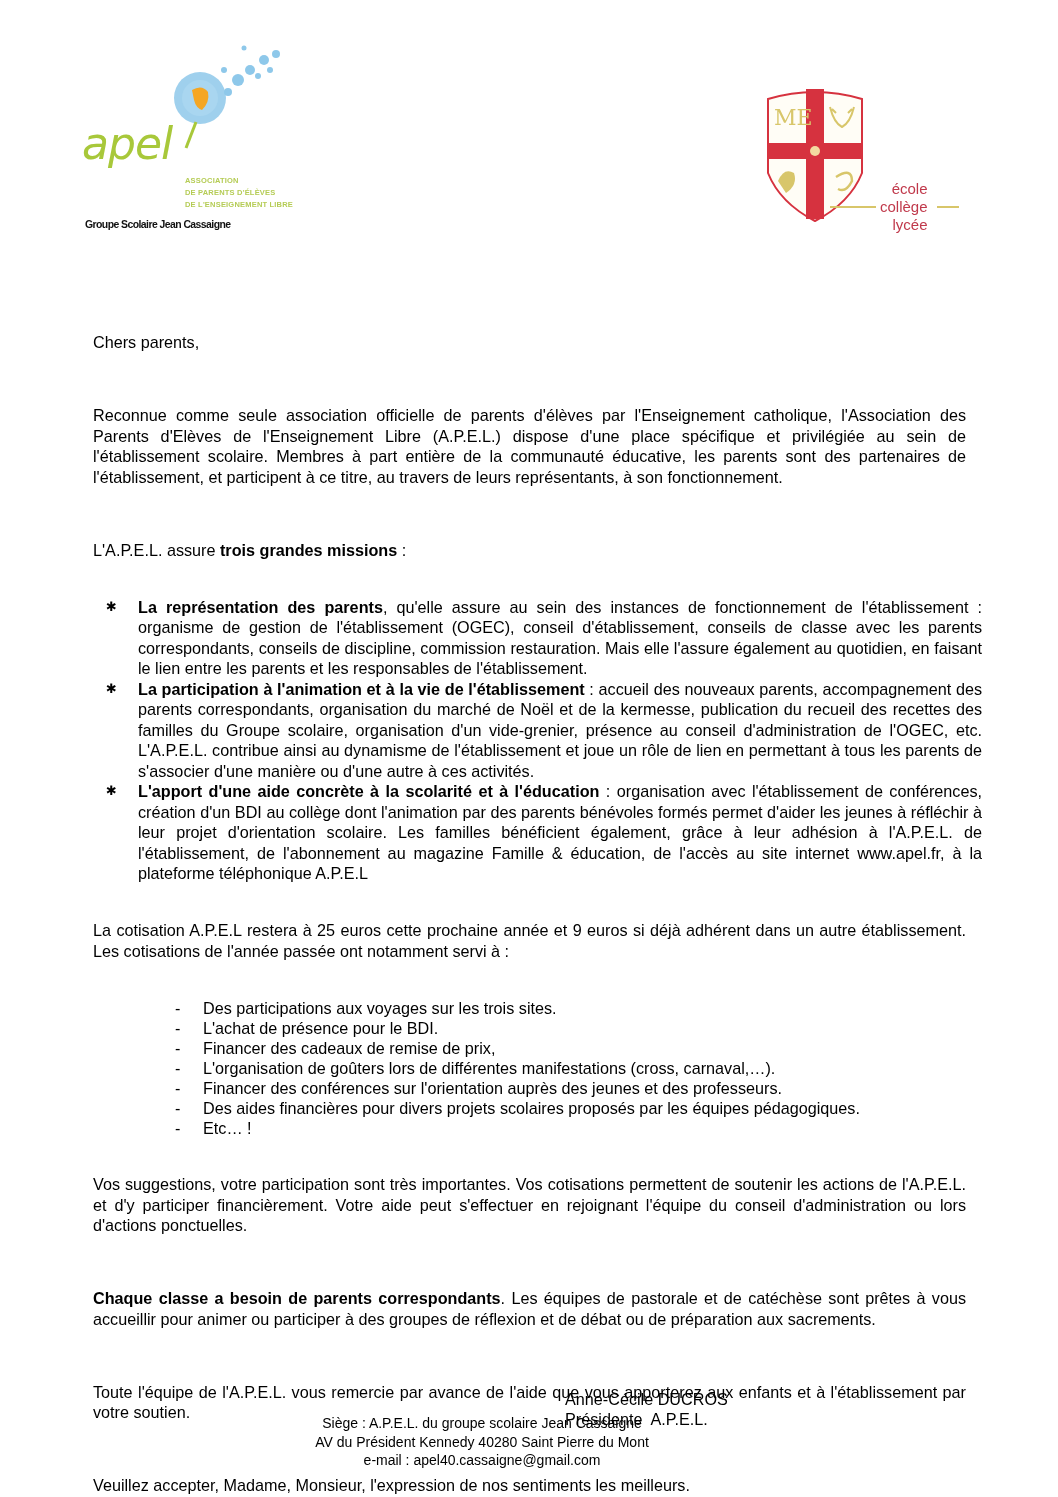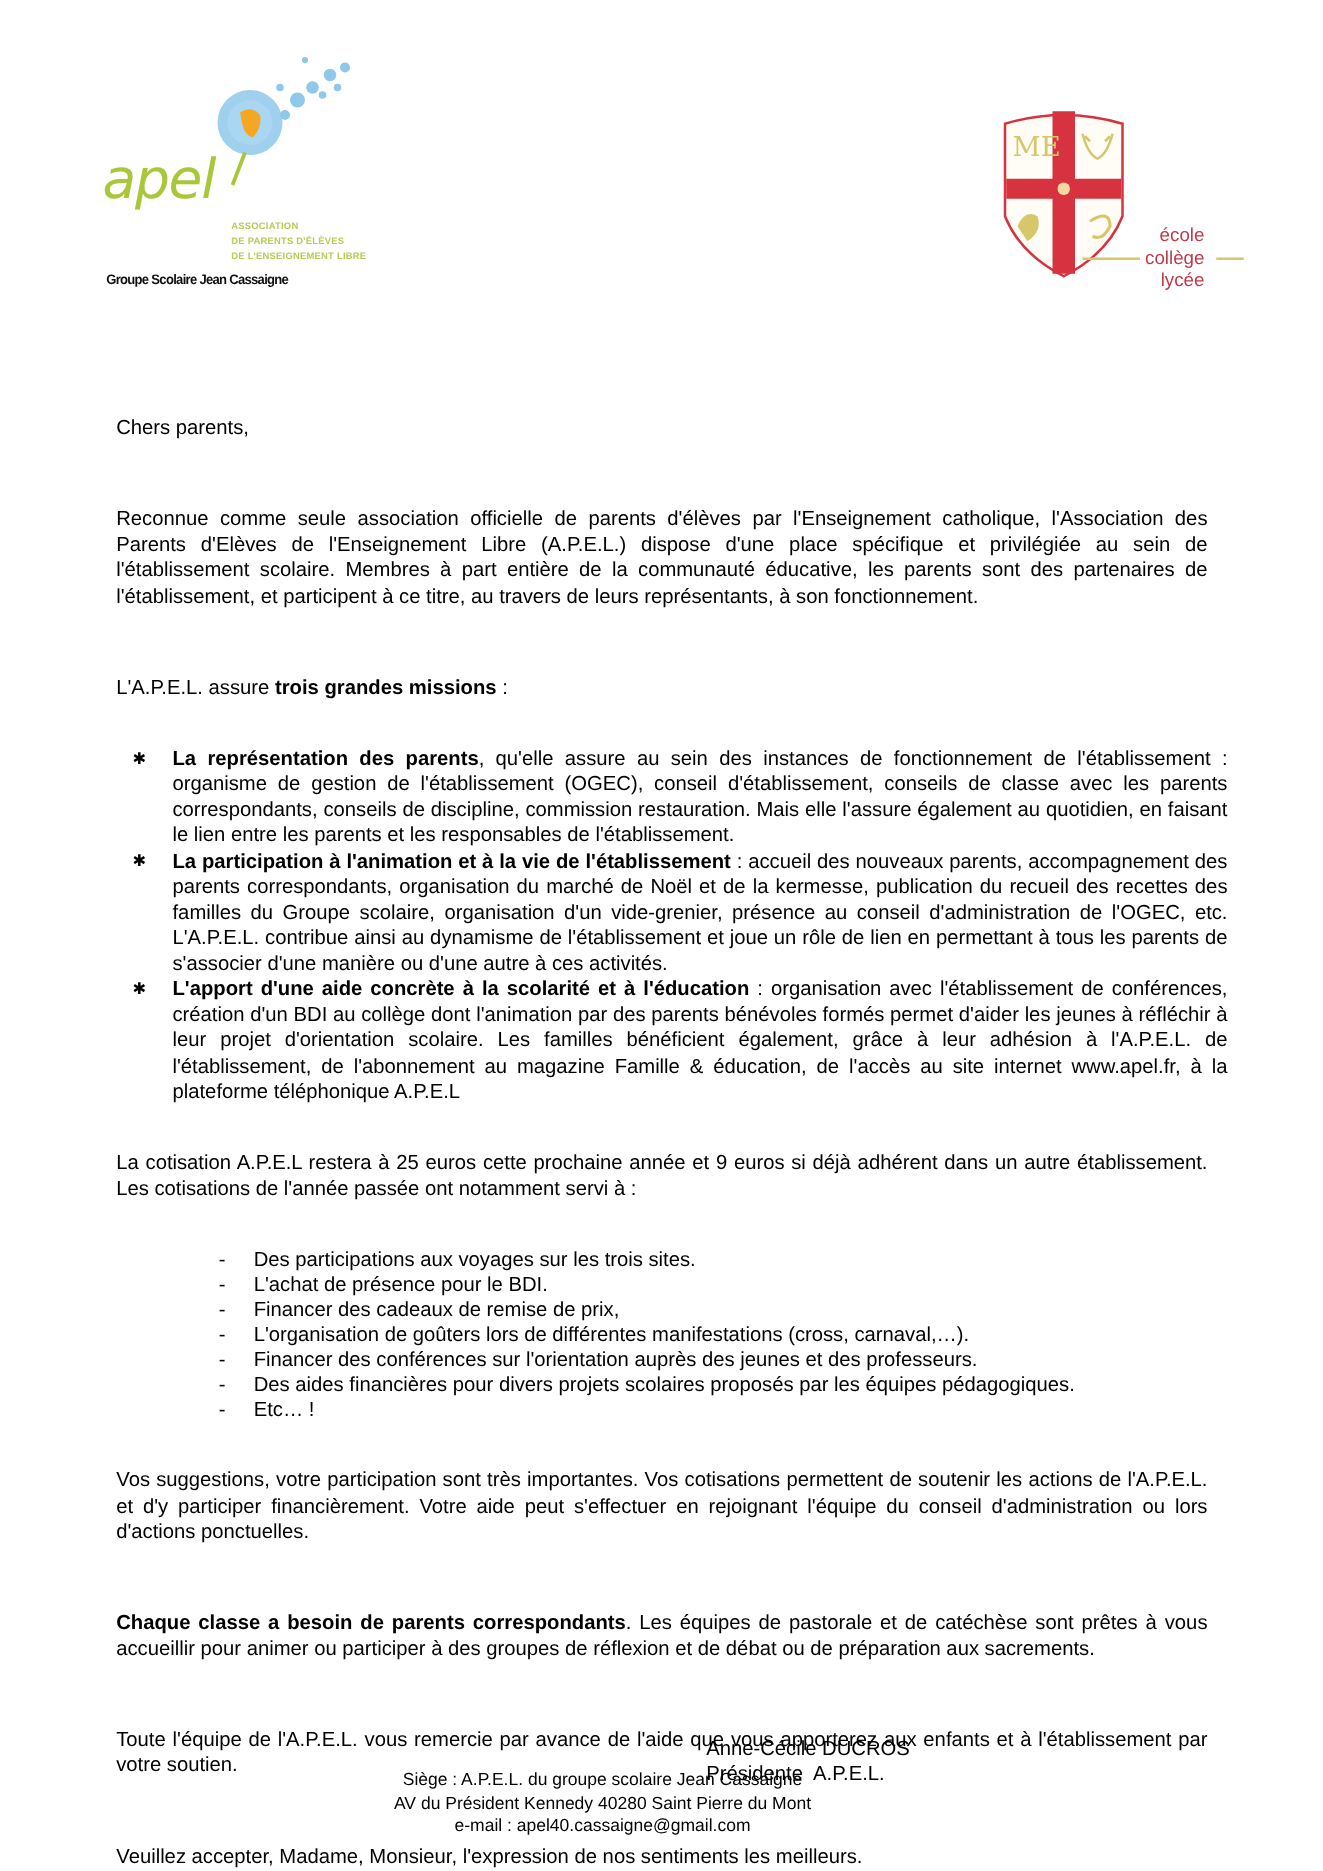--- a/index.html
+++ b/index.html
@@ -13,21 +13,21 @@
                color: #a8c83a; font-family: "DejaVu Sans", sans-serif; letter-spacing: -1px;
                font-weight: normal; line-height: 1; }
   #apel-sub { position: absolute; left: 107px; top: 135px; font-size: 7.5px; font-weight: bold;
               color: #b5cc55; line-height: 12px; letter-spacing: 0.2px; }
   #apel-sub div { white-space: nowrap; }
   #apel-group { position: absolute; left: 7px; top: 178px; font-size: 11px; font-weight: bold;
                 color: #111; letter-spacing: -0.6px; transform: scaleX(0.95); transform-origin: left; white-space: nowrap; }
   #dandelion { position: absolute; left: 80px; top: 0; width: 130px; height: 110px; }
 
   
-  #crest-logo { left: 796px; top: 85px; width: 210px; height: 160px; }
+  #crest-logo { left: 760px; top: 85px; width: 210px; height: 160px; }
   #crest-svg { position: absolute; left: 0; top: 0; }
   #crest-tags { position: absolute; left: 120px; top: 95px; color: #c0394b; font-size: 15px;
                 line-height: 18px; text-align: right; }
   #crest-tags div { white-space: nowrap; }
   #crest-line-left { position: absolute; left: 70px; top: 121px; width: 46px; height: 2px; background: #d8c66a; }
   #crest-line-right { position: absolute; left: 177px; top: 121px; width: 22px; height: 2px; background: #d8c66a; }
 
   
   #letter { left: 77px; top: 316px; width: 905px; font-size: 16.2px; line-height: 20.5px; }
   .para { margin: 16px; text-align: justify; }

